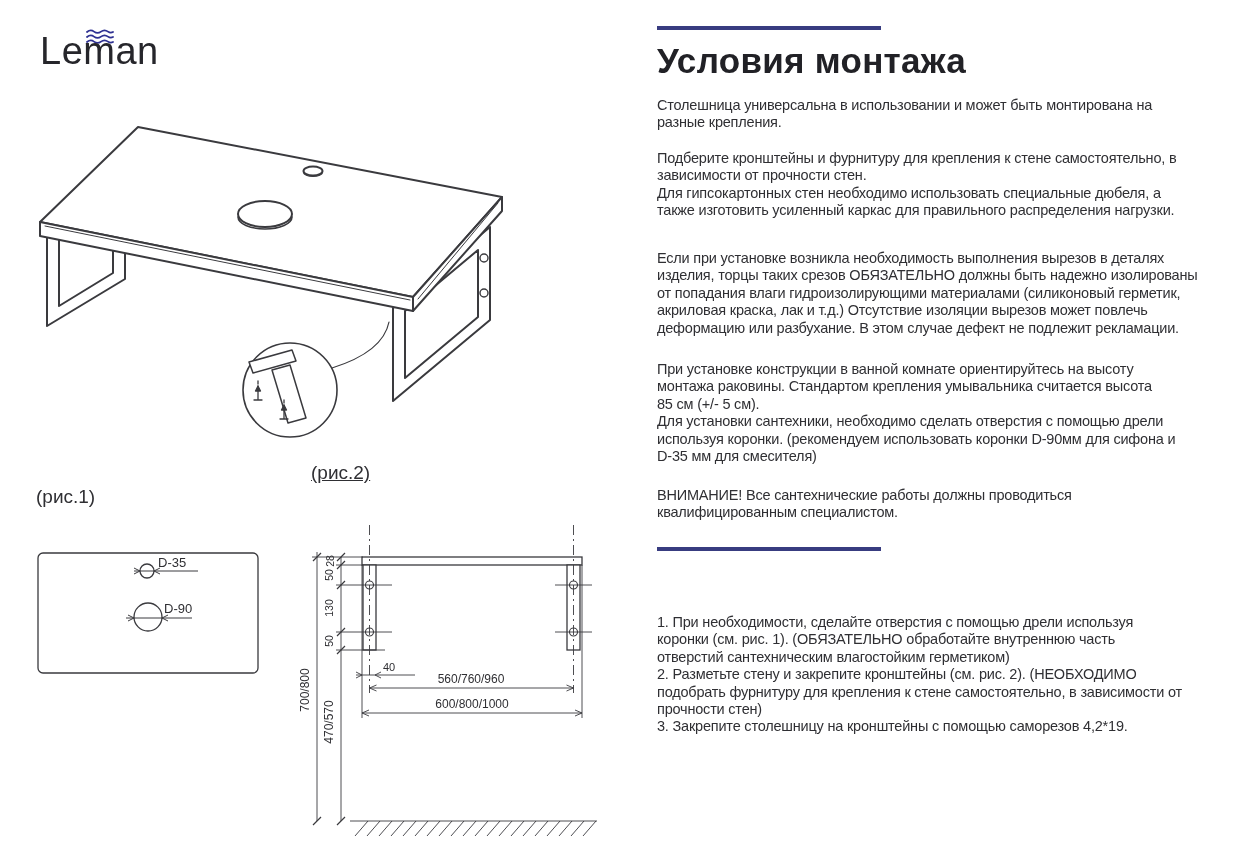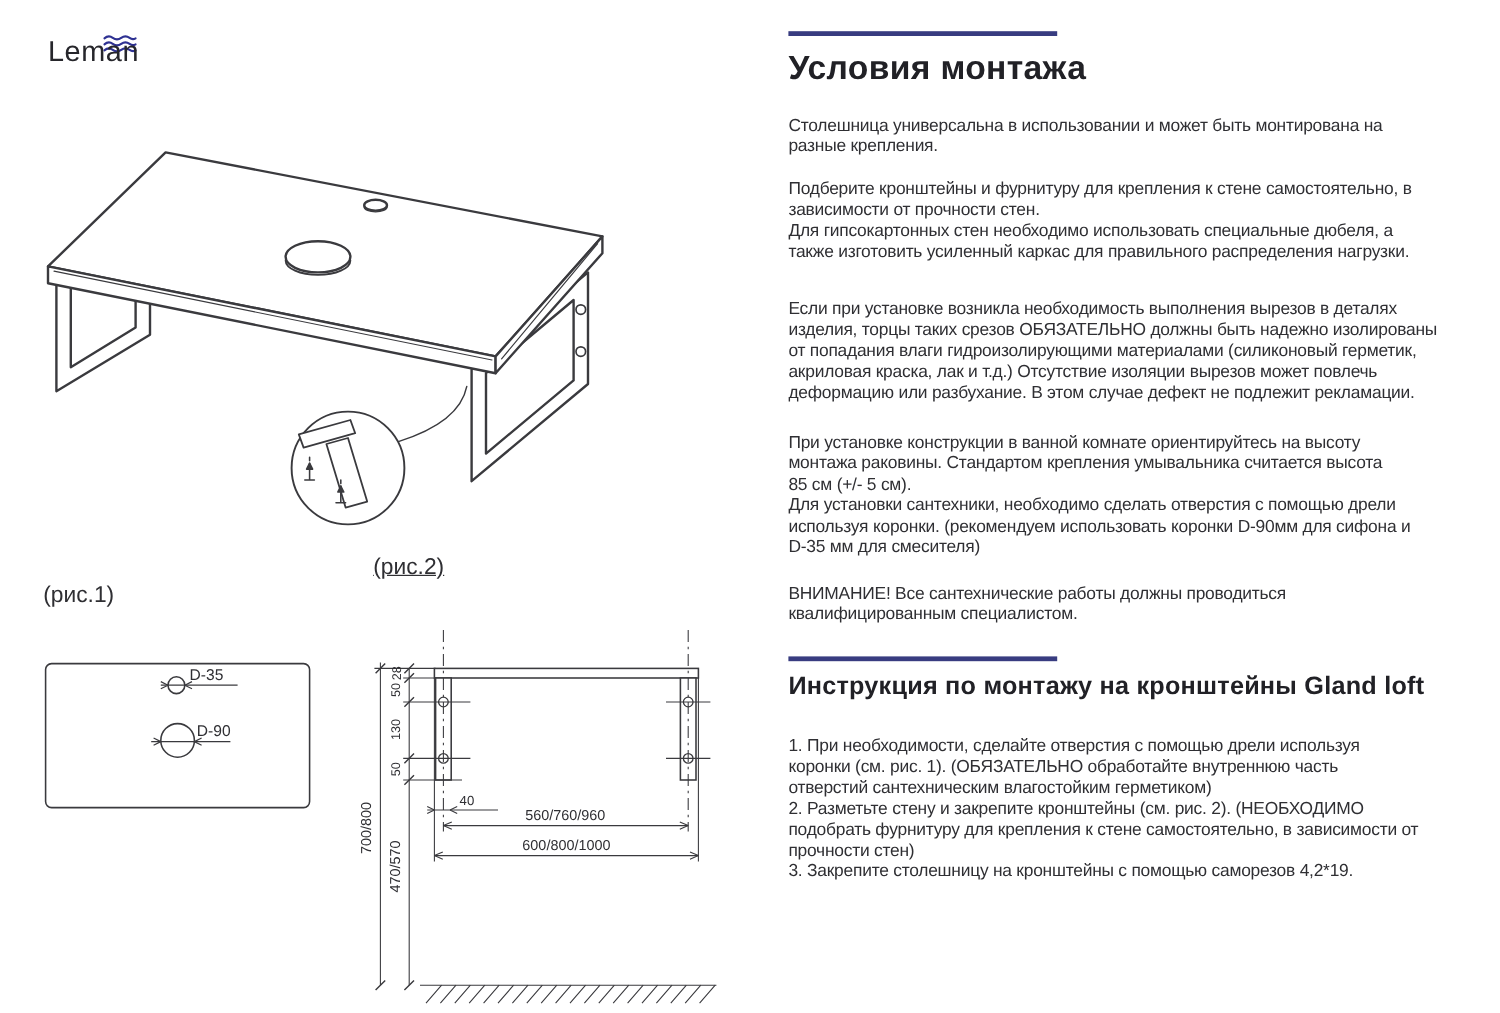--- a/index.html
+++ b/index.html
@@ -1,25 +1,25 @@
 <!DOCTYPE html>
 <html><head>
 <meta charset="utf-8">
 <style>
   html,body{margin:0;padding:0;background:#ffffff;}
   .page{position:relative;width:1250px;height:844px;background:#ffffff;overflow:hidden;
         font-family:"Liberation Sans", sans-serif;color:#2f2f33;}
   
-  .logo-text{position:absolute;left:40px;top:32px;font-size:24px;font-weight:400;
+  .logo-text{position:absolute;left:40px;top:32px;font-size:38px;font-weight:400;
              color:#26262b;letter-spacing:0.5px;line-height:1;}
   .logo-waves{position:absolute;left:86px;top:29px;width:28px;height:15px;}
   
   .rcol{position:absolute;left:657px;top:0;width:593px;height:844px;}
   .rule{position:absolute;left:0;width:224px;height:4px;background:#383c80;}
-  h1.sec{position:absolute;left:0;margin:0;font-size:28px;font-weight:bold;color:#212126;
+  h1.sec{position:absolute;left:0;margin:0;font-size:35px;font-weight:bold;color:#212126;
          letter-spacing:0.3px;white-space:nowrap;}
   h2.sec{position:absolute;left:0;margin:0;font-size:21px;font-weight:bold;color:#212126;
          letter-spacing:0.2px;white-space:nowrap;}
   .para{position:absolute;left:0;width:596px;font-size:14.5px;line-height:17.4px;
         letter-spacing:-0.2px;white-space:pre-line;color:#2f2f33;}
   
   .figlabel{position:absolute;font-size:19px;color:#2f2f33;}
   
   svg{position:absolute;}
   .ln{stroke:#3a3a3e;fill:none;}
@@ -179,21 +179,20 @@
     <div class="para" style="top:361px;">При установке конструкции в ванной комнате ориентируйтесь на высоту
 монтажа раковины. Стандартом крепления умывальника считается высота
 85 см (+/- 5 см).
 Для установки сантехники,  необходимо сделать отверстия  с помощью дрели
 используя коронки. (рекомендуем использовать коронки D-90мм для сифона и
 D-35 мм для смесителя)</div>
     <div class="para" style="top:487px;">ВНИМАНИЕ! Все сантехнические работы должны проводиться
 квалифицированным специалистом.</div>
 
     <div class="rule" style="top:547px;"></div>
-    <h2 class="sec" style="top:560px;">Инструкция по монтажу на кронштейны Gland loft</h2>
 
     <div class="para" style="top:614px;">1. При необходимости, сделайте отверстия с помощью дрели используя
 коронки (см. рис. 1). (ОБЯЗАТЕЛЬНО обработайте внутреннюю часть
 отверстий сантехническим влагостойким герметиком)
 2. Разметьте стену и закрепите кронштейны (см. рис. 2). (НЕОБХОДИМО
 подобрать фурнитуру для крепления к стене самостоятельно, в зависимости от
 прочности стен)
 3. Закрепите столешницу на кронштейны с помощью саморезов  4,2*19.</div>
   </div>
 

